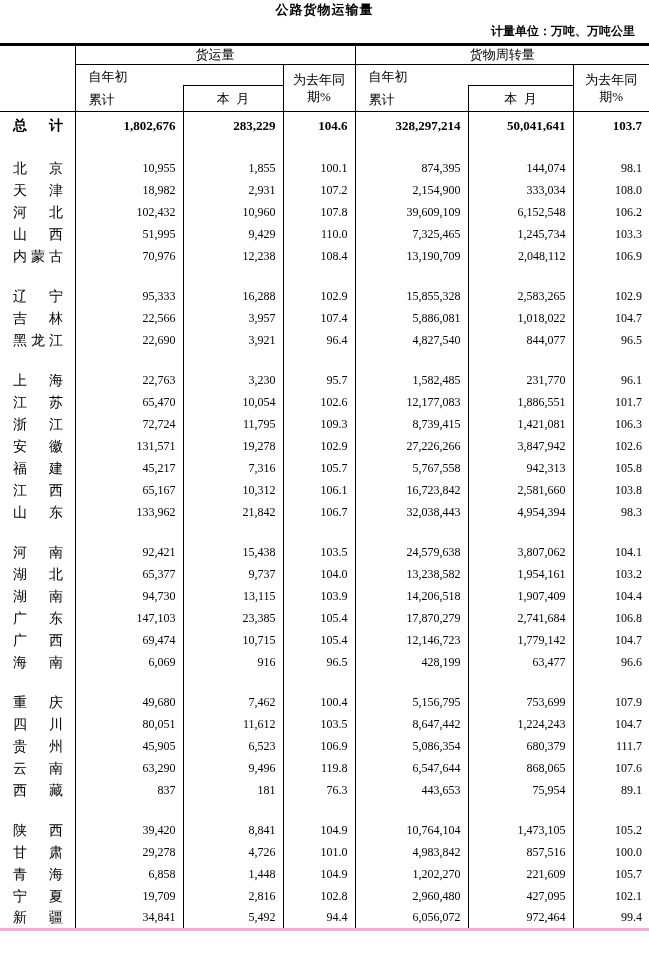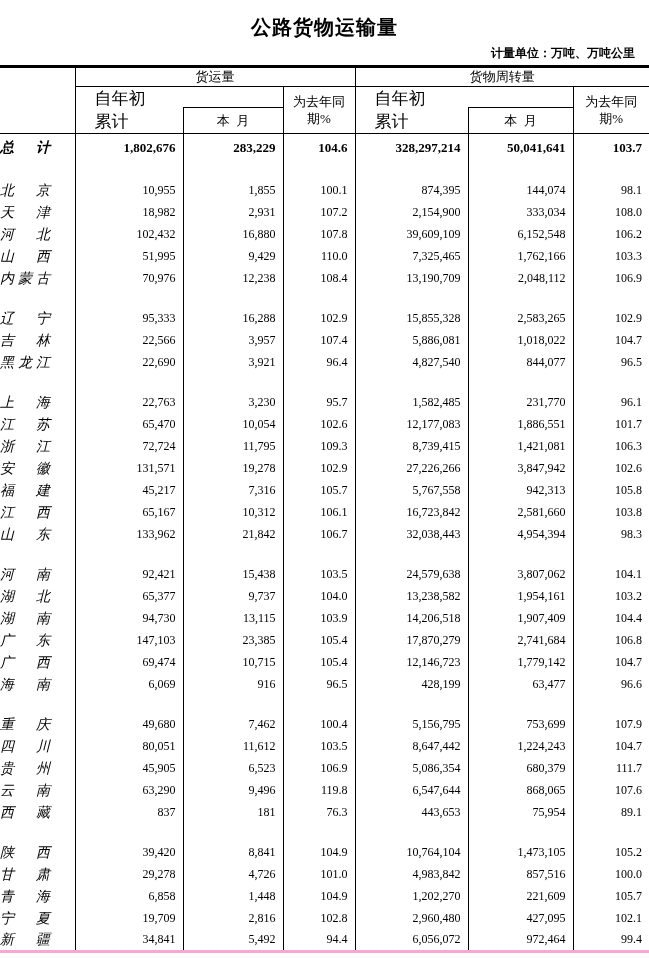--- a/index.html
+++ b/index.html
@@ -5,23 +5,23 @@
   * { box-sizing: border-box; }
   html, body { margin: 0; padding: 0; background: #fff; }
   body {
     width: 649px; height: 958px;
     font-family: "Liberation Serif", "DejaVu Serif", serif;
     color: #000;
   }
   .page { width: 649px; height: 958px; overflow: hidden; }
 
   .title {
-    margin: 0; padding-top: 14px;
+    margin: 0; padding-top: 1px;
     text-align: center;
-    font-size: 20px; font-weight: bold;
+    font-size: 13px; font-weight: bold;
     letter-spacing: 1px;
   }
   .unit-note {
     text-align: right;
     font-size: 12px; font-weight: bold;
     padding: 4px 14px 3px 0;
   }
 
   table.freight {
     width: 649px;
@@ -35,30 +35,30 @@
   
   .br { border-right: 1px solid #000; }
   .bl { border-left: 1px solid #000; }
   .bb { border-bottom: 1px solid #000; }
 
   
   tr.h1 { height: 20px; }
   tr.h2 { height: 21px; }
   tr.h3 { height: 25px; }
   td.gh { text-align: center; font-size: 13px; }
-  td.cum { text-align: left; padding-left: 19px; font-size: 17px; }
+  td.cum { text-align: left; padding-left: 13px; font-size: 13px; }
   td.cum div { line-height: 23px; }
   td.yoy { text-align: center; font-size: 13px; line-height: 17px; padding: 0 4px; }
   td.month { text-align: center; font-size: 13px; white-space: pre; }
 
   
   tr.total { height: 28px; font-weight: bold; }
   tr.row   { height: 22px; }
   tr.spacer { height: 18px; }
-  td.province { font-size: 14px; font-style: italic; }
+  td.province { padding-left: 13px; font-size: 14px; }
   tr.total td.province { font-size: 14px; }
   .pname {
     display: inline-block; width: 50px;
     text-align: justify; text-align-last: justify;
   }
   td.num {
     text-align: right; padding-right: 7px;
     font-size: 12px; white-space: nowrap;
   }
   tr.total td.num { font-size: 13px; }
@@ -140,33 +140,33 @@
           <td class="num br">18,982</td>
           <td class="num br">2,931</td>
           <td class="num br">107.2</td>
           <td class="num br">2,154,900</td>
           <td class="num br">333,034</td>
           <td class="num">108.0</td>
         </tr>
         <tr class="row">
           <td class="province br"><span class="pname">河北</span></td>
           <td class="num br">102,432</td>
-          <td class="num br">16,880</td>
+          <td class="num br">10,960</td>
           <td class="num br">107.8</td>
           <td class="num br">39,609,109</td>
           <td class="num br">6,152,548</td>
           <td class="num">106.2</td>
         </tr>
         <tr class="row">
           <td class="province br"><span class="pname">山西</span></td>
           <td class="num br">51,995</td>
           <td class="num br">9,429</td>
           <td class="num br">110.0</td>
           <td class="num br">7,325,465</td>
-          <td class="num br">1,762,166</td>
+          <td class="num br">1,245,734</td>
           <td class="num">103.3</td>
         </tr>
         <tr class="row">
           <td class="province br"><span class="pname">内蒙古</span></td>
           <td class="num br">70,976</td>
           <td class="num br">12,238</td>
           <td class="num br">108.4</td>
           <td class="num br">13,190,709</td>
           <td class="num br">2,048,112</td>
           <td class="num">106.9</td>

